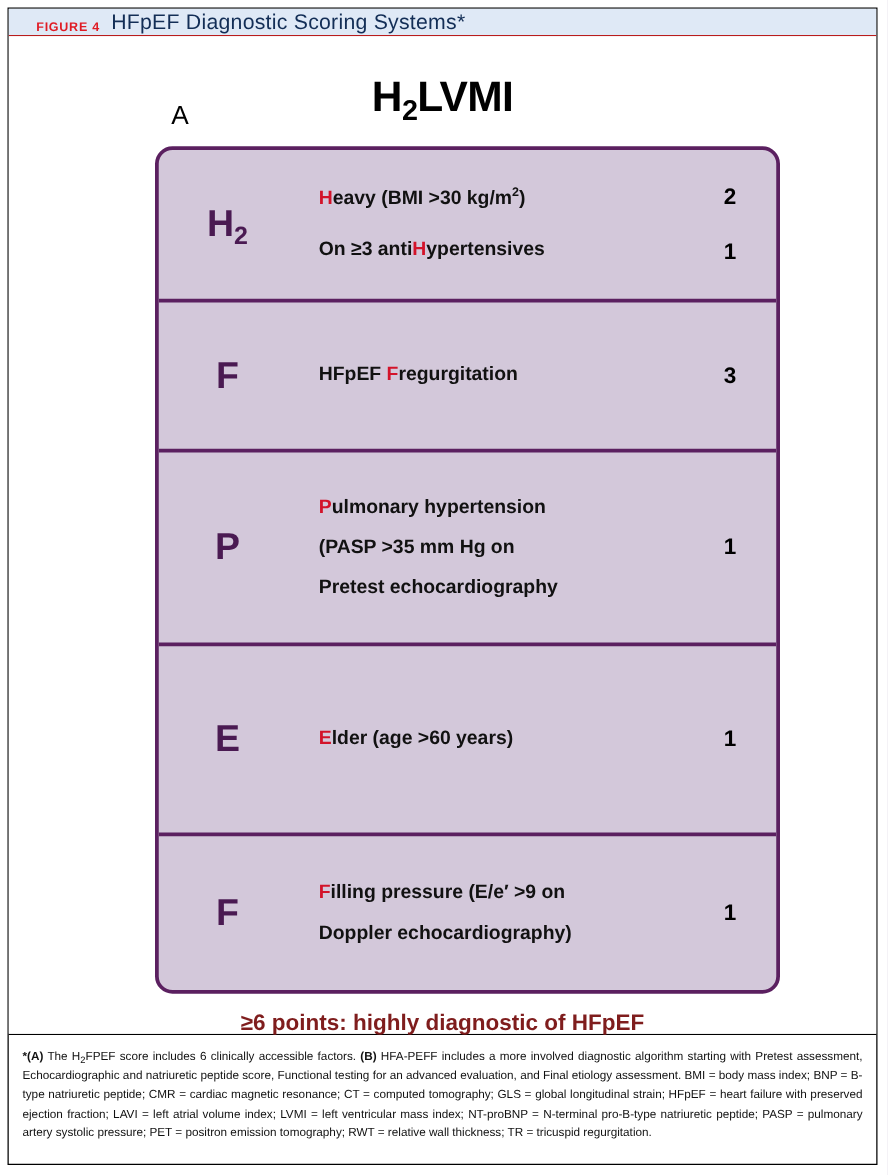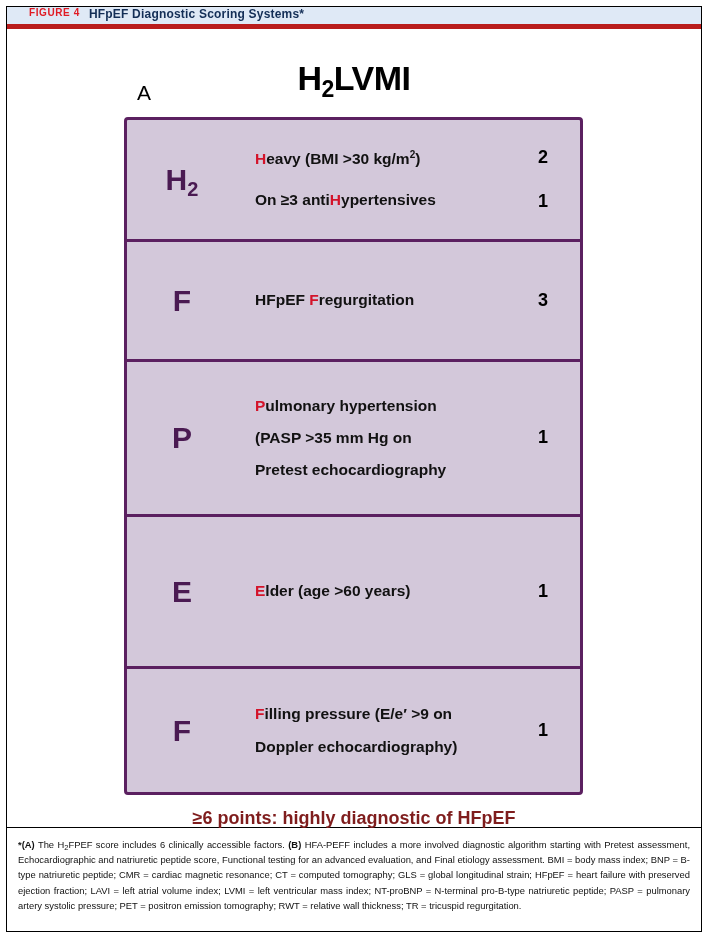--- a/index.html
+++ b/index.html
@@ -23,37 +23,37 @@
     height: 926px;
     border: 1px solid #000000;
     box-sizing: border-box;
     background: #ffffff;
   }
 
   
   .figure-header {
     height: 22px;
     background: #dfe9f6;
-    border-bottom: 5px solid #b91c1c;
+    border-bottom: 1px solid #b91c1c;
     display: flex;
-    align-items: flex-start;
+    align-items: flex-end;
     padding-left: 22px;
     box-sizing: border-box;
   }
   .figure-number {
     color: #e01b24;
     font-weight: bold;
     font-size: 10px;
     letter-spacing: 0.6px;
     margin-right: 9px;
   }
   .figure-title {
     color: #132e56;
-    font-weight: bold;
-    font-size: 12px;
+    font-weight: normal;
+    font-size: 17px;
     letter-spacing: 0.2px;
   }
 
   
   .figure-body {
     position: relative;
     height: 798px;
     background: #ffffff;
   }
 
@@ -83,25 +83,25 @@
     position: relative;
     top: 7px;
     font-weight: bold;
   }
 
   
   .score-box {
     position: absolute;
     left: 117px;
     top: 88px;
-    width: 459px;
+    width: 500px;
     height: 678px;
     background: #d3c8da;
     border: 3px solid #5b2060;
-    border-radius: 4px;
+    border-radius: 14px;
     box-sizing: border-box;
     overflow: hidden;
   }
 
   .score-row {
     display: flex;
     align-items: center;
     box-sizing: border-box;
     border-bottom: 3px solid #5b2060;
     position: relative;

